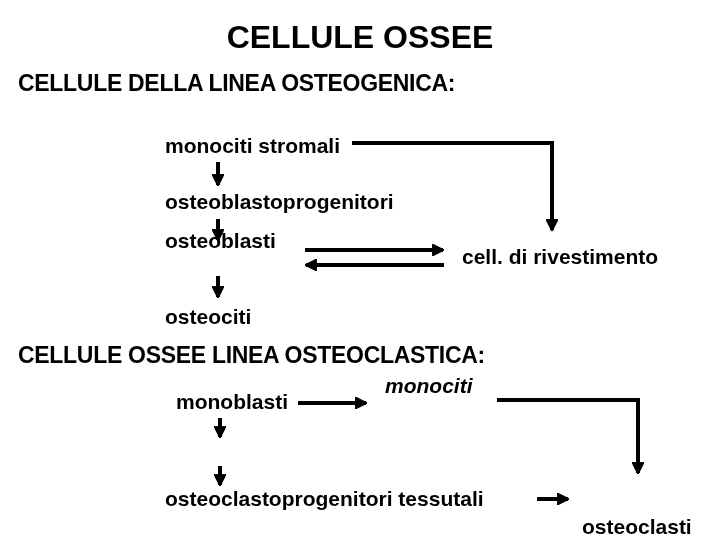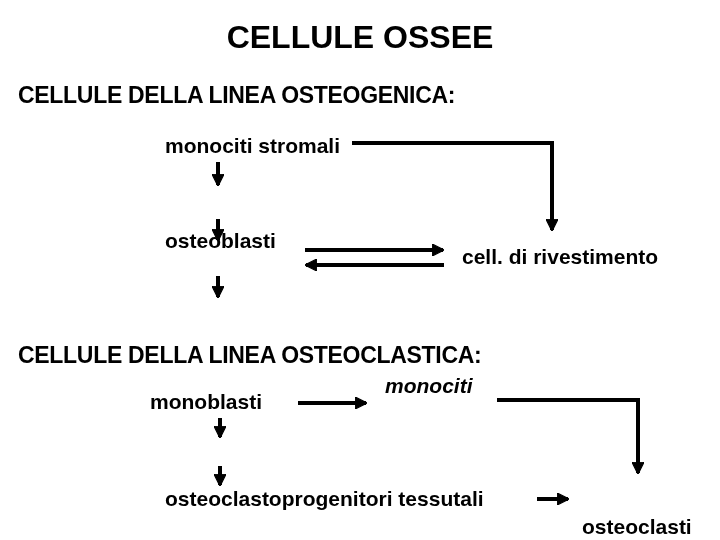--- a/index.html
+++ b/index.html
@@ -9,55 +9,57 @@
     font-family:"Liberation Sans", sans-serif; font-weight:bold;
   }
   .title {
     position:absolute; left:0; right:0; top:21px;
     text-align:center; font-size:32px; line-height:1; white-space:nowrap;
   }
   .heading {
     position:absolute; left:18px; font-size:23px; line-height:1;
     letter-spacing:-0.3px; white-space:nowrap;
   }
-  .h1 { top:84px; }
+  .h1 { top:72px; }
   .h2 { top:344px; }
   .node {
     position:absolute; font-size:21px; line-height:1; white-space:nowrap;
   }
   .n-stromali   { left:165px; top:135px; }
   .n-oprog      { left:165px; top:191px; }
   .n-oblasti    { left:165px; top:230px; }
   .n-rivest     { left:462px; top:246px; }
   .n-ociti      { left:165px; top:306px; }
-  .n-monoblasti { left:150px; top:391px; }
+  .n-monoblasti { left:176px; top:391px; }
   .n-monociti   { left:385px; top:375px;font-style:italic; }
   .n-circolanti { left:165px; top:441px; }
   .n-tessutali  { left:165px; top:488px;text-align:center; }
   .n-oclasti    { left:582px; top:488px;margin-top:28px; }
   .arrows {
     position:absolute; left:0; top:0; width:720px; height:540px;
     pointer-events:none;
   }
   .arrows * { stroke:#000000; }
 </style>
 </head>
 <body>
 
 <div class="slide" style="background: rgb(255, 255, 255); color: rgb(0, 0, 0);">
 
   <div class="title">CELLULE OSSEE</div>
 
   <div class="heading h1">CELLULE DELLA LINEA OSTEOGENICA:</div>
 
   <div class="node n-stromali">monociti stromali</div>
+  <div class="node n-oprog">osteoblastoprogenitori</div>
   <div class="node n-oblasti">osteoblasti</div>
   <div class="node n-rivest">cell. di rivestimento</div>
+  <div class="node n-ociti">osteociti</div>
 
-  <div class="heading h2">CELLULE DELLA LINEA OSTEOCLASTICA:</div>
+  <div class="heading h2">CELLULE OSSEE LINEA OSTEOCLASTICA:</div>
 
   <div class="node n-monoblasti">monoblasti</div>
   <div class="node n-monociti">monociti</div>
   <div class="node n-tessutali">osteoclastoprogenitori tessutali</div>
   <div class="node n-oclasti">osteoclasti</div>
 
   <svg class="arrows" viewBox="0 0 720 540" xmlns="http://www.w3.org/2000/svg">
     <defs>
       <marker id="ah" viewBox="0 0 10 10" refX="9" refY="5" markerWidth="12" markerHeight="12" markerUnits="userSpaceOnUse" orient="auto">
         <path d="M0,0 L10,5 L0,10 z" fill="#000000" stroke="none"></path>

